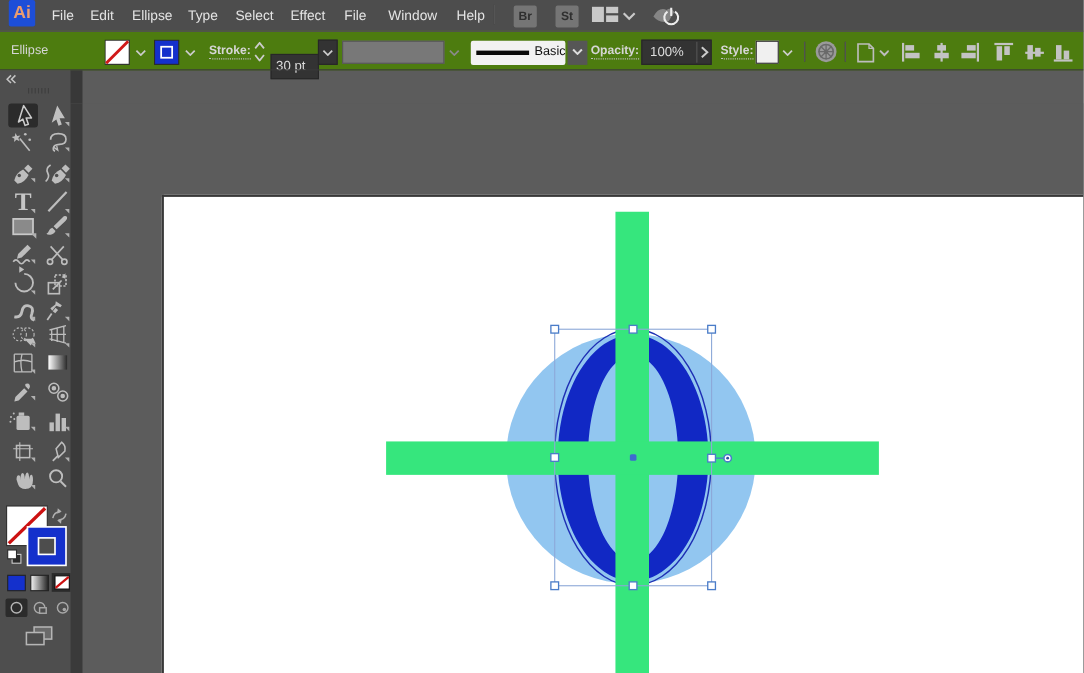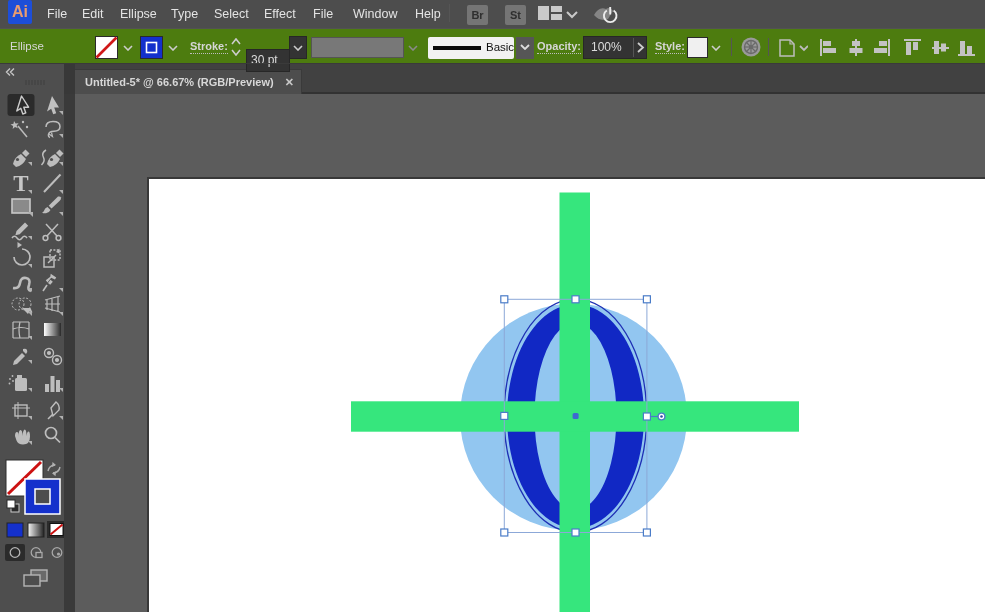--- a/index.html
+++ b/index.html
@@ -54,23 +54,20 @@
         <rect x="572" y="529" width="7" height="7"></rect>
         <rect x="643.4" y="529" width="7" height="7"></rect>
       </g>
       <rect x="572.6" y="412.9" width="6" height="6" rx="1.5" fill="#3e6ad0"></rect>
       <line x1="650.5" y1="416.5" x2="658" y2="416.5" stroke="#4a7cc8" stroke-width="1.2"></line>
       <circle cx="661.5" cy="416.5" r="3.4" fill="#ffffff" stroke="#4a7cc8" stroke-width="1.4"></circle>
       <circle cx="661.5" cy="416.5" r="1.3" fill="#2d4fa0"></circle>
     </svg>
   </div>
 
-  <div id="tabbar">
-    <div id="tab"><span style="margin-left:10px;">Untitled-5* @ 66.67% (RGB/Preview)</span><span style="position:absolute;right:7px;top:0;font-size:11px;color:#c8c8c8;">✕</span></div>
-  </div>
 
   <div id="menubar">
     <div id="ailogo">Ai</div>
     <div class="menu" style="left:47px;">File</div>
     <div class="menu" style="left:82px;">Edit</div>
     <div class="menu" style="left:120px;">Ellipse</div>
     <div class="menu" style="left:171px;">Type</div>
     <div class="menu" style="left:214px;">Select</div>
     <div class="menu" style="left:264px;">Effect</div>
     <div class="menu" style="left:313px;">File</div>

